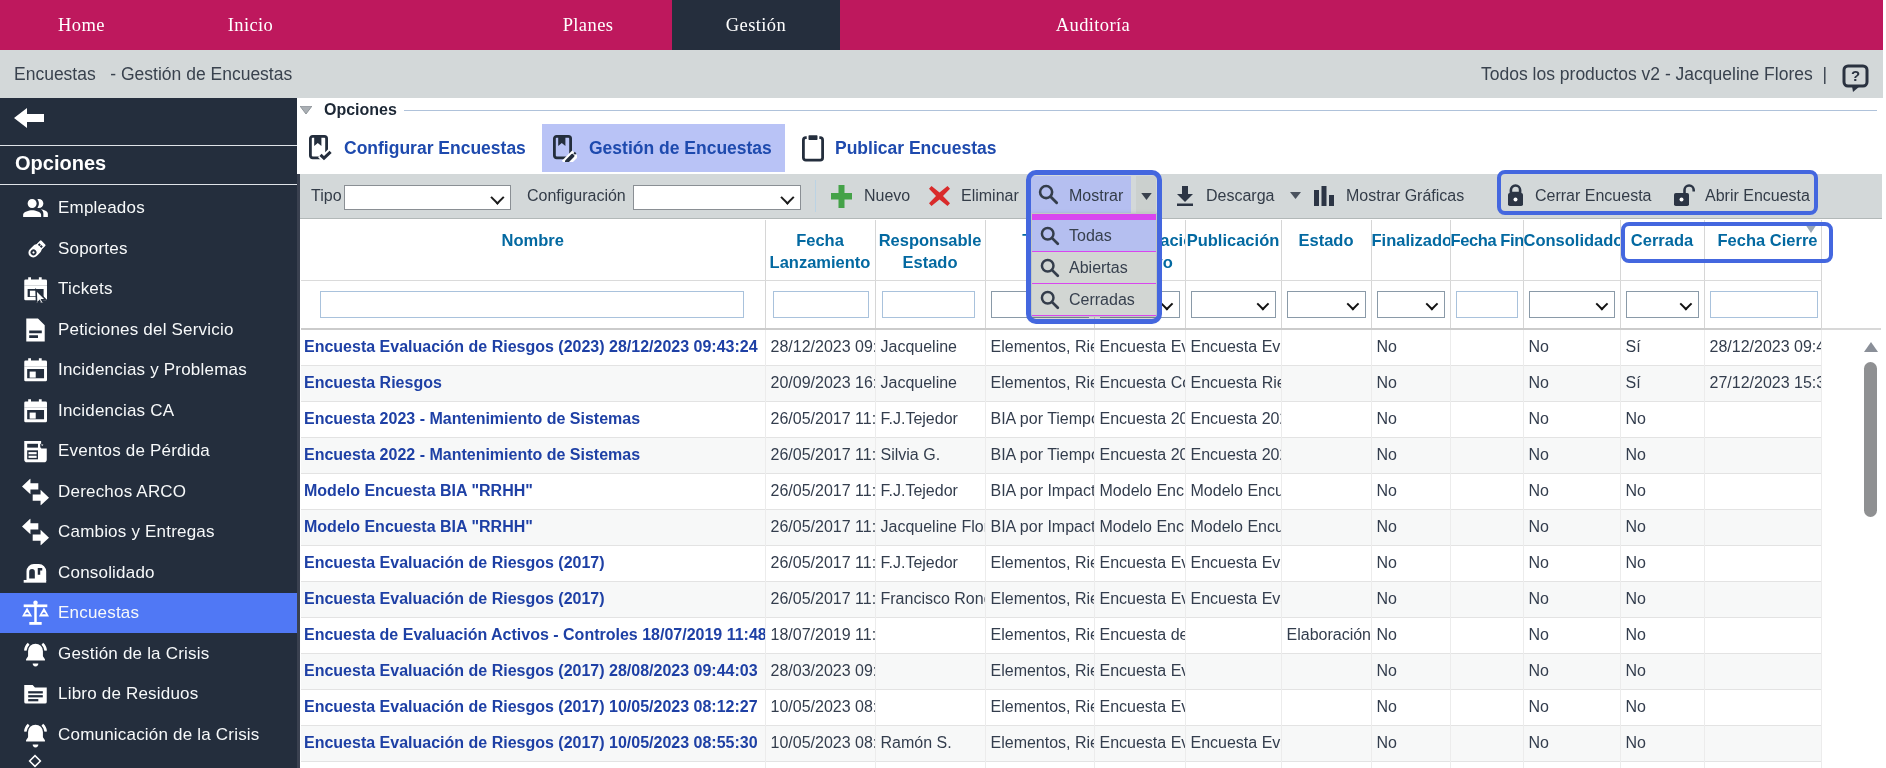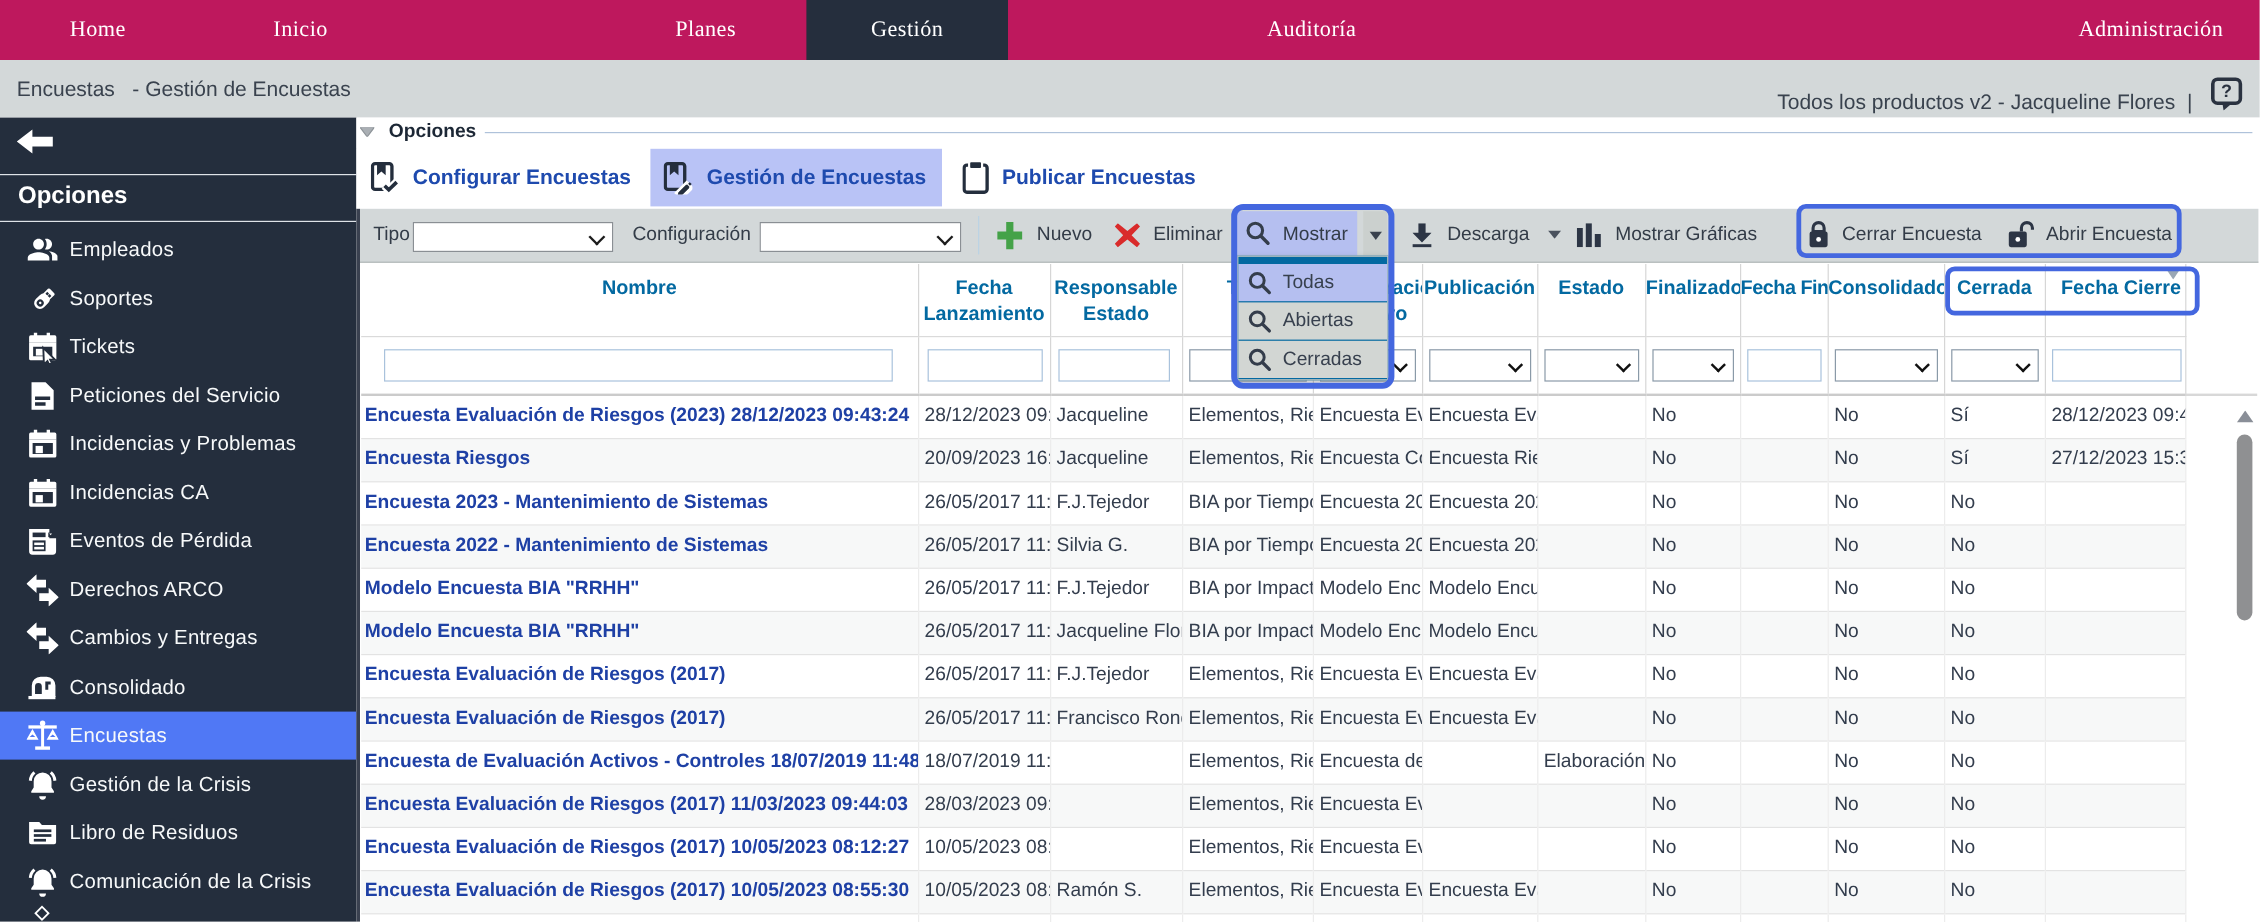--- a/index.html
+++ b/index.html
@@ -11,21 +11,21 @@
 #nav { position:absolute; left:0; top:0; width:1883px; height:50px; background:#be185d;font-family:Liberation Serif, serif; }
 .navtab { position:absolute; top:0; height:50px; line-height:50px; color:#fff;
   font-size:18.5px; text-align:center; letter-spacing:.4px; }
 #navactive { position:absolute; left:672px; top:0; width:168px; height:50px; background:#252E3D; }
 
 
 #crumb { position:absolute; left:0; top:50px; width:1883px; height:48px; background:#D3D8D9; }
 #crumb .lft { position:absolute; left:14px; top:0; height:48px; line-height:48px;
   font-size:17.5px; color:#39424E; }
 #crumb .rgt { position:absolute; right:56px; top:0; height:64px; line-height:48px;
-  font-size:17.5px; color:#39424E;margin-top:11px; }
+  font-size:17.5px; color:#39424E; }
 
 
 #side { position:absolute; left:0; top:98px; width:297px; height:670px; background:#242E3D; }
 #side .sep { position:absolute; left:0; width:297px; height:1px; background:#DFE3E8; }
 #side .title { position:absolute; left:15px; top:54px; font-size:20px; font-weight:bold; color:#fff; }
 .sitem { position:absolute; left:0; width:297px; height:40px; color:#F7F9FA; font-size:17px; letter-spacing:.2px; }
 .sitem .lbl { position:absolute; left:58px; top:50%; transform:translateY(-50%); white-space:nowrap; }
 .sitem svg { position:absolute; left:22px; top:50%; transform:translateY(-50%); }
 .sel { background:#5078F5; }
 
@@ -56,40 +56,39 @@
 #filterrow td { border-right:1px solid #D6D6D6; border-bottom:2px solid #CBCBCB; height:49px; }
 #hdrrow th { border-right:1px solid #D6D6D6; }
 .fin { background:#fff; border:1px solid #A9C2DC; height:27px; margin-top:-2px; }
 .fsel { background:#fff; border:1px solid #8A9AA8; height:27px; position:relative; margin-top:-2px; }
 .fsel:after { content:""; position:absolute; right:9px; top:9px; width:7px; height:7px;
   border-right:2.4px solid #111; border-bottom:2.4px solid #111; transform:rotate(45deg) translateY(-2px); }
 
 
 .annot { position:absolute; border:5px solid #4467DF; border-radius:8px; pointer-events:none; }
 #menu { position:absolute; left:1031px; top:213px; width:126px; height:104px;
-  background:#0369a1; border:1px solid #C2C7C4; box-shadow:0 2px 5px rgba(0,0,0,.25); }
+  background:#d946ef; border:1px solid #C2C7C4; box-shadow:0 2px 5px rgba(0,0,0,.25); }
 .mitem { position:absolute; left:0; width:124px; height:29px; background:#D2D6D3; }
 .mitem .lbl { position:absolute; left:37px; top:50%; transform:translateY(-50%); font-size:16px; color:#37404E; }
 .mitem svg { position:absolute; left:7px; top:50%; transform:translateY(-50%); }
 
 
 #sbthumb { position:absolute; left:1864px; top:362px; width:13px; height:155px;
   background:#8F9092; border-radius:7px; }
 </style>
 </head>
 <body>
 
 <div id="nav">
   <div id="navactive"></div>
   <div class="navtab" style="left:24px;width:115px;">Home</div>
   <div class="navtab" style="left:193px;width:115px;">Inicio</div>
   <div class="navtab" style="left:530px;width:116px;">Planes</div>
   <div class="navtab" style="left:697px;width:118px;">Gestión</div>
   <div class="navtab" style="left:1035px;width:116px;">Auditoría</div>
-  <div class="navtab" style="left:1732px;width:131px;text-align:left;">Administración</div>
 </div>
 
 <div id="crumb">
   <div class="lft">Encuestas&nbsp;&nbsp; -&nbsp;Gestión de Encuestas</div>
   <div class="rgt">Todos los productos v2 - Jacqueline Flores&nbsp; |</div>
   <svg class="abs" style="left:1842px;top:14px;" width="27" height="28" viewBox="0 0 27 28">
     <rect x="2" y="2" width="23" height="20" rx="4" fill="none" stroke="#2A3240" stroke-width="3"></rect>
     <path d="M10 22 L18 22 L11 28 Z" fill="#2A3240"></path>
     <text x="13.5" y="17" font-size="15" font-weight="bold" fill="#2A3240" text-anchor="middle">?</text>
   </svg>
@@ -516,21 +515,21 @@
           <td>Encuesta de Evaluación</td>
           <td></td>
           <td>Elaboración</td>
           <td>No</td>
           <td></td>
           <td>No</td>
           <td>No</td>
           <td></td>
         </tr>
         <tr class="datarow even">
-          <td>Encuesta Evaluación de Riesgos (2017) 11/03/2023 09:44:03</td>
+          <td>Encuesta Evaluación de Riesgos (2017) 28/08/2023 09:44:03</td>
           <td>28/03/2023 09:44:03</td>
           <td></td>
           <td>Elementos, Riesgos y Controles</td>
           <td>Encuesta Evaluación</td>
           <td></td>
           <td></td>
           <td>No</td>
           <td></td>
           <td>No</td>
           <td>No</td>

